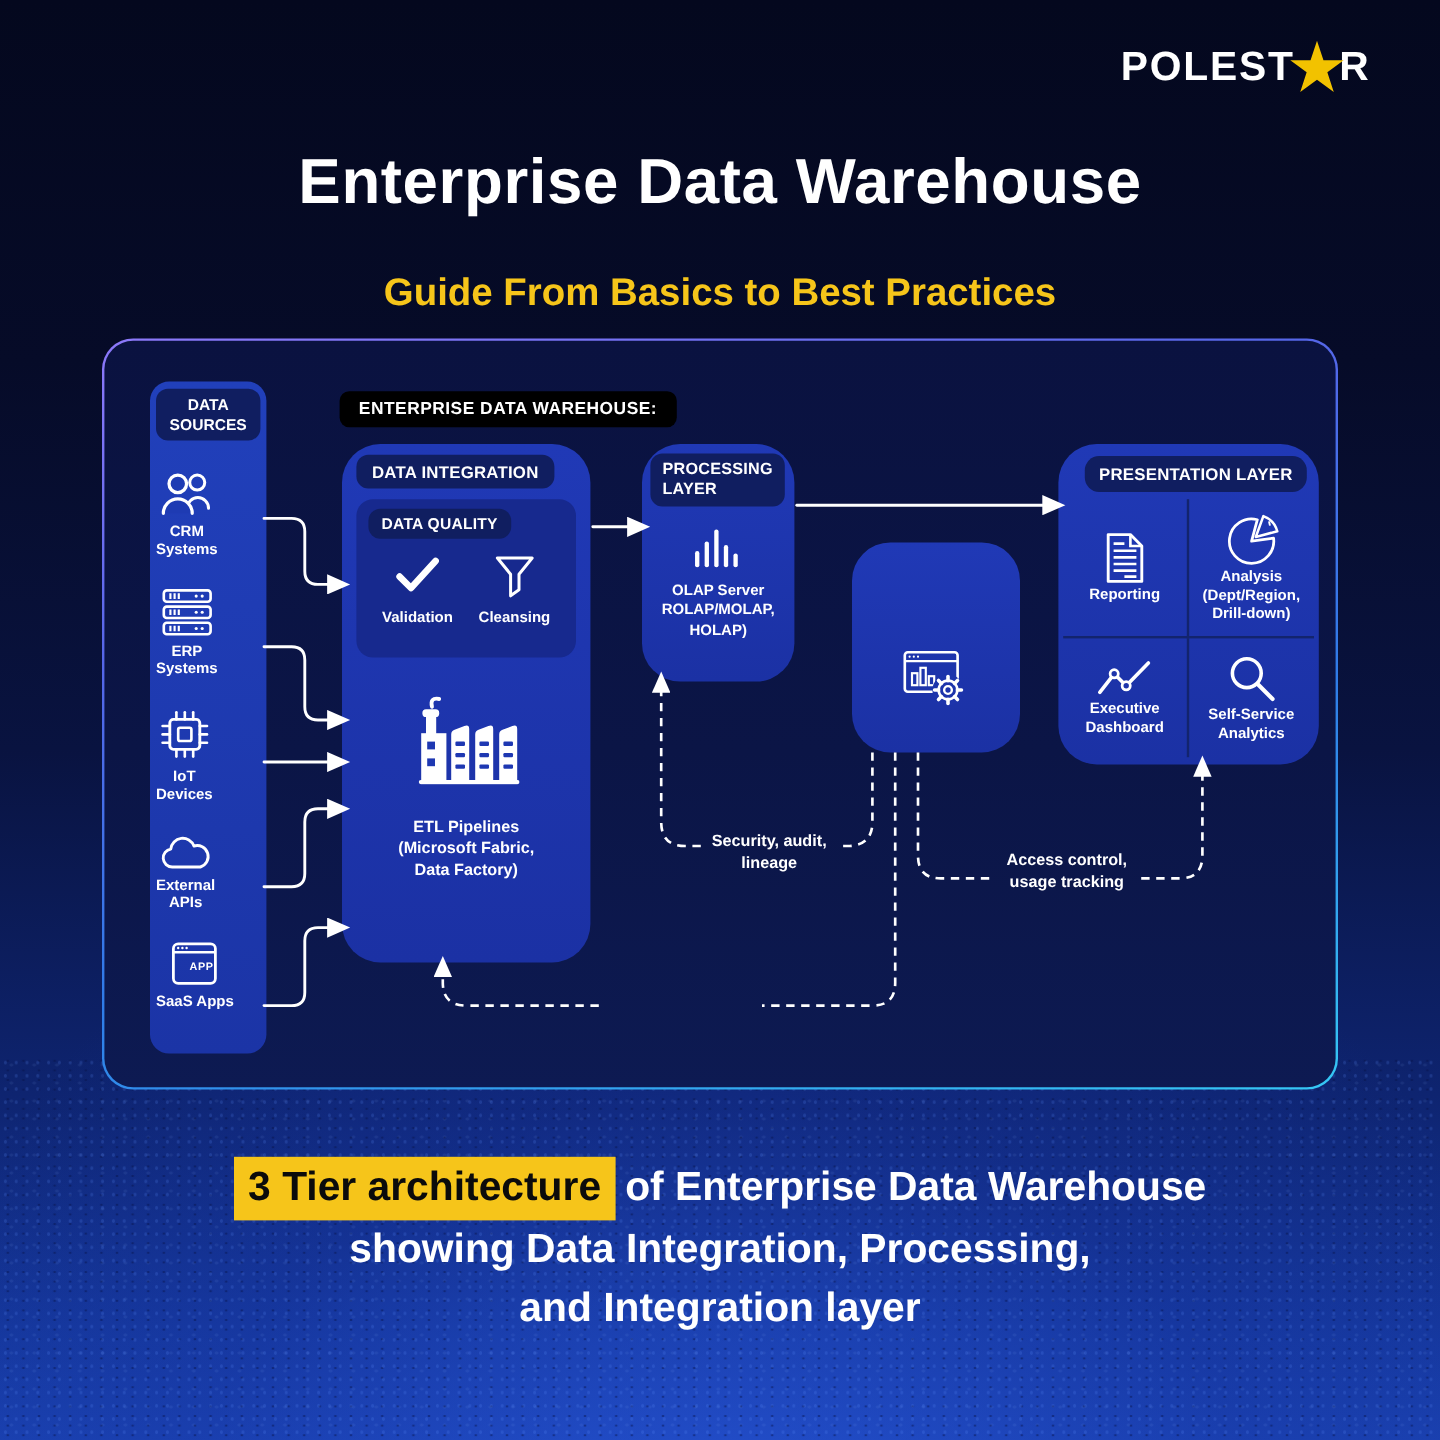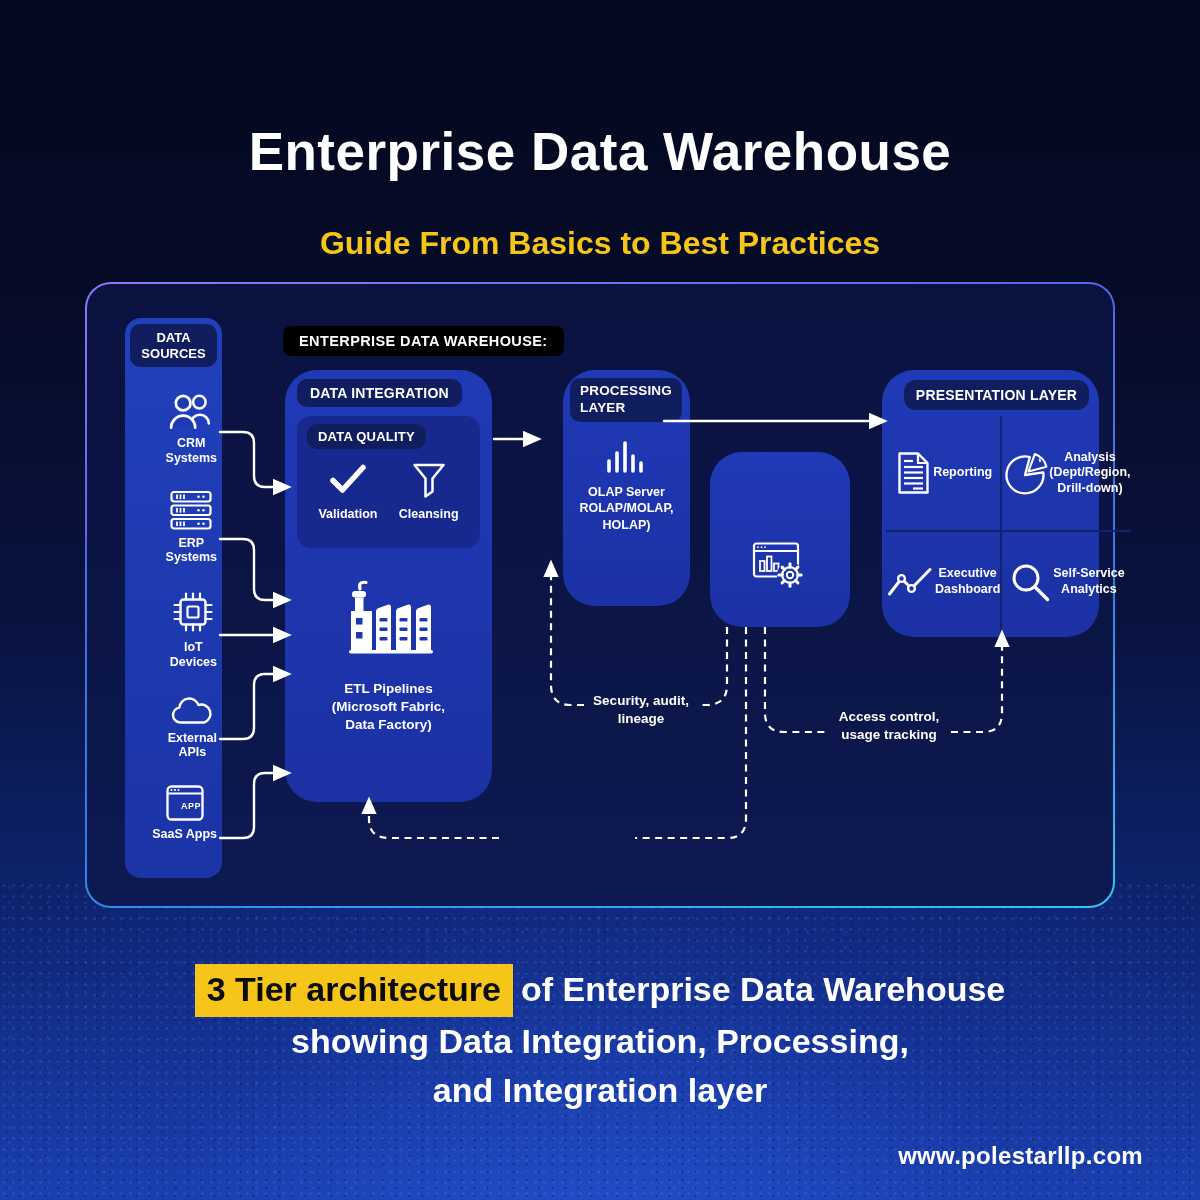--- a/index.html
+++ b/index.html
@@ -38,55 +38,55 @@
 
   .pre { white-space:pre-line; }
   .pill { background:#101E60; color:#fff; font-weight:800; border-radius:10px; display:inline-block; letter-spacing:.2px; }
 
   
   .src-col { position:absolute; left:38px; top:34px; width:97px; height:560px;
     background:linear-gradient(180deg,#2140bb,#1b34a6); border-radius:16px;
     display:flex; flex-direction:column; padding:6px 5px 12px; }
   .src-head { background:#101E60; border-radius:10px; color:#fff; font-weight:800;
     font-size:13px; line-height:1.2; text-align:center; padding:6px 2px; }
-  .src-items { flex:1; display:flex; flex-direction:column; justify-content:space-evenly; align-items:flex-end; }
+  .src-items { flex:1; display:flex; flex-direction:column; justify-content:space-evenly; align-items:flex-start; }
   .src-item { display:flex; flex-direction:column; align-items:center; gap:5px; }
   .src-label { color:#fff; font-weight:700; font-size:12.5px; line-height:1.18; text-align:center; }
 
   .edw-tag { position:absolute; left:196px; top:42px; background:#000; color:#fff;
     font-weight:800; font-size:14.5px; letter-spacing:.4px; padding:7px 16px; border-radius:8px; }
 
   .box { position:absolute; background:linear-gradient(180deg,#2039B6,#1B31A4); border-radius:32px; }
   .di-box  { left:198px; top:86px; width:207px; height:432px; }
   .di-pill { position:absolute; left:12px; top:9px; font-size:14px; padding:6px 13px; }
   .dq-box  { position:absolute; left:12px; top:46px; width:183px; height:132px; background:#17298E; border-radius:14px; }
   .dq-pill { position:absolute; left:10px; top:8px; font-size:13px; padding:5px 11px; }
   .dq-row  { position:absolute; left:0; right:0; top:46px; display:flex; justify-content:space-evenly; }
   .dq-item { display:flex; flex-direction:column; align-items:center; gap:7px; justify-content:space-between; }
   .dq-label{ color:#fff; font-size:12.5px; font-weight:700; }
   .factory-wrap { position:absolute; left:0; right:0; top:210px; display:flex; justify-content:center; }
   .etl-label { position:absolute; left:0; right:0; top:310px; text-align:center; color:#fff;
     font-weight:700; font-size:13.5px; line-height:1.35; }
 
-  .proc-box  { left:476px; top:86px; width:127px; height:236px; }
+  .proc-box  { left:448px; top:86px; width:127px; height:198px; }
   .proc-pill { position:absolute; left:7px; top:8px; font-size:13.5px; line-height:1.25; padding:5px 10px; }
   .proc-icon { position:absolute; left:0; right:0; top:68px; display:flex; justify-content:center; }
   .olap-label{ position:absolute; left:0; right:0; top:114px; text-align:center; color:#fff;
     font-weight:700; font-size:12.5px; line-height:1.3; }
 
   .gov-box  { left:623px; top:168px; width:140px; height:175px; }
   .gov-pill { position:absolute; left:8px; top:8px; font-size:13px; line-height:1.25; padding:6px 9px; }
   .gov-icon { position:absolute; left:0; right:0; top:88px; display:flex; justify-content:center; }
 
   .pres-box  { left:795px; top:86px; width:217px; height:267px; }
   .pres-pill { position:absolute; left:22px; right:10px; top:10px; font-size:14px; text-align:center;
     padding:7px 0; border-radius:12px; }
   .pres-grid { position:absolute; left:4px; right:4px; top:46px; bottom:6px;
     display:grid; grid-template-columns:1fr 1fr; grid-template-rows:116px 1fr; }
-  .quad { display:flex; align-items:center; justify-content:center; gap:1px; }
+  .quad { display:flex; flex-direction:column; align-items:center; justify-content:center; gap:1px; }
   .quad-label { color:#fff; font-weight:700; font-size:12.5px; line-height:1.25; text-align:center; }
   .quad.tl { border-right:2px solid #13246D; border-bottom:2px solid #13246D; }
   .quad.tr { border-bottom:2px solid #13246D; }
   .quad.bl { border-right:2px solid #13246D; }
 
   .conn { position:absolute; inset:0; width:100%; height:100%; pointer-events:none; }
   .flow-label { position:absolute; color:#fff; font-weight:700; font-size:13.5px; line-height:1.3; text-align:center; }
   .fl-security { left:474px; top:408px; width:160px; }
   .fl-access   { left:712px; top:424px; width:180px; }
   .fl-policies { left:394px; top:538px; width:170px; }
@@ -97,20 +97,27 @@
   .hl { background:#F6C51A; color:#0b0b0b; padding:1px 12px 3px; display:inline-block; margin-right:8px; }
   .site { position:absolute; right:57px; top:1142px; color:#fff; font-weight:700; font-size:24px; letter-spacing:.3px; }
 </style>
 </head>
 <body>
 
 <div class="page">
   <div class="glow"></div>
   <div class="speckle"></div>
 
+  <div class="logo">
+    <span>POLEST</span>
+    <svg viewBox="0 0 100 96">
+      <polygon points="50,2 61.5,36.5 97.5,36.5 68.4,58 79.8,93 50,71.5 20.2,93 31.6,58 2.5,36.5 38.5,36.5" fill="#F2C200"></polygon>
+    </svg>
+    <span>R</span>
+  </div>
 
   <div class="title">Enterprise Data Warehouse</div>
   <div class="subtitle">Guide From Basics to Best Practices</div>
 
   <div class="panel-wrap">
     <div class="panel">
 
       <div class="src-col">
         <div class="src-head pre">DATA
 SOURCES</div>
@@ -383,14 +390,13 @@
   </div>
 
   <div class="caption">
     <div>
       <span class="hl">3 Tier architecture</span><span>of Enterprise Data Warehouse</span>
     </div>
     <div>showing Data Integration, Processing,</div>
     <div>and Integration layer</div>
   </div>
 
-  <div class="site">www.polestarllp.com</div>
 </div>
 
 </body></html>

